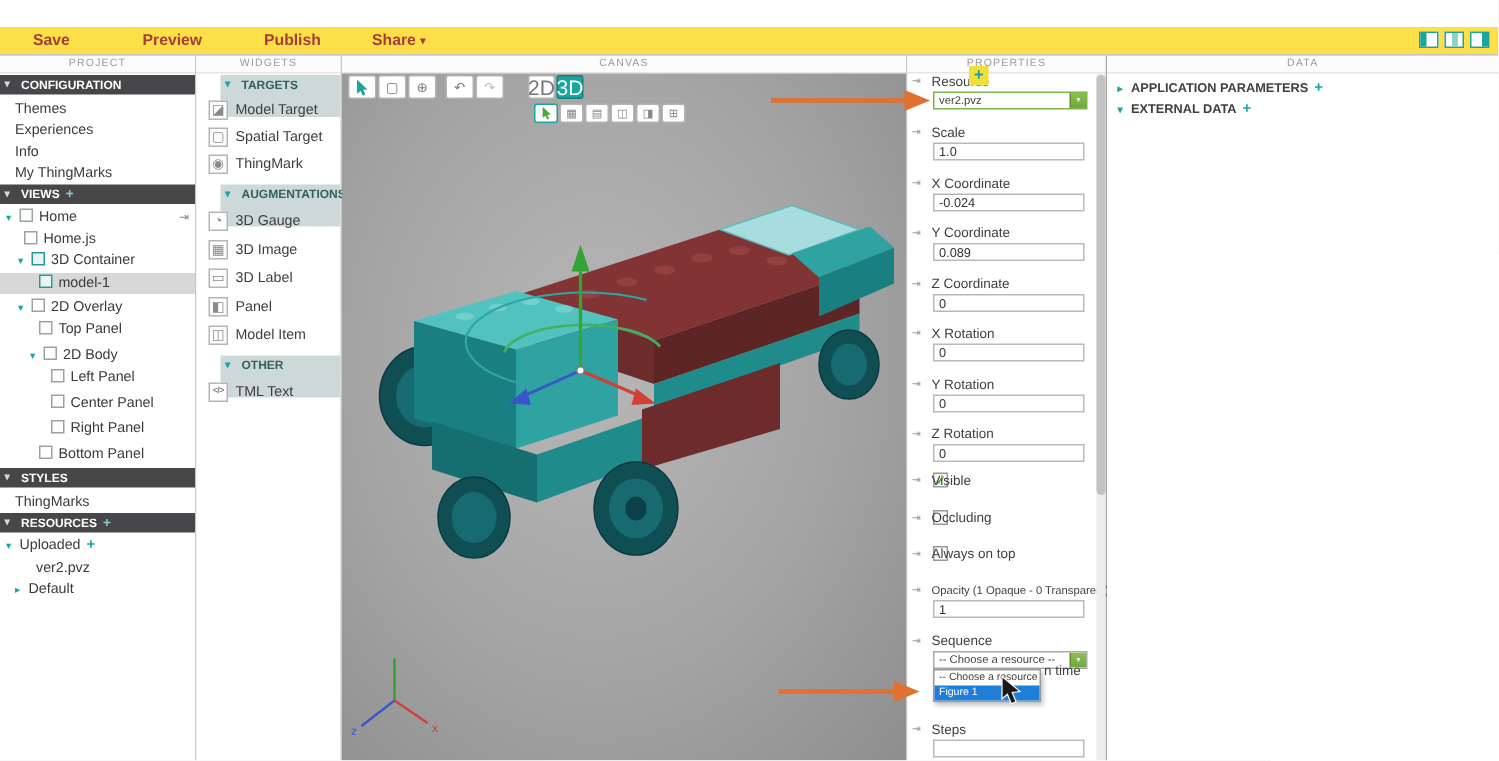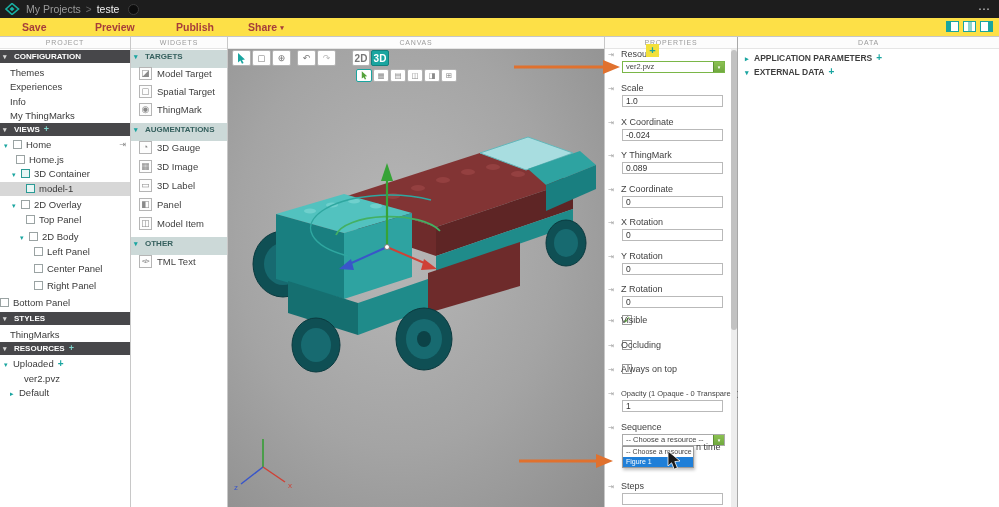--- a/index.html
+++ b/index.html
@@ -26,21 +26,21 @@
 
   
   .panel{position:absolute;top:37px;bottom:0;background:#fff}
   .ptitle{position:absolute;top:0;left:0;right:0;height:12px;line-height:12px;text-align:center;font-size:7px;letter-spacing:.8px;color:#9b9b9b;background:#fcfcfc;border-bottom:1px solid #e5e5e5}
 
   
   .sec-dark{position:absolute;left:0;right:0;height:13px;line-height:13px;background:#47474a;color:#fff;font-size:8px;font-weight:bold;padding-left:14px;white-space:nowrap}
   .sec-dark .car{position:absolute;left:3px;top:0;color:#d8d8d8;font-size:7px}
   .secplus{color:#7fd4cc;font-weight:bold;margin-left:4px;font-size:9px}
   
-  .sec-teal{position:absolute;left:0;right:0;height:18px;line-height:13px;background:#ccd9d8;color:#35605e;font-size:8px;font-weight:bold;padding-left:14px;white-space:nowrap}
+  .sec-teal{position:absolute;left:16px;right:0;height:28px;line-height:13px;background:#ccd9d8;color:#35605e;font-size:8px;font-weight:bold;padding-left:14px;white-space:nowrap}
   .sec-teal .car{position:absolute;left:3px;top:0;color:#1aa5a0;font-size:7px}
 
   
   .prow{position:absolute;left:0;right:0;height:14px;line-height:14px;font-size:9.5px;color:#3a3a3a;padding-left:10px;white-space:nowrap;cursor:default}
   .trow{position:absolute;left:0;right:0;height:14px;line-height:14px;font-size:9.5px;color:#3a3a3a;white-space:nowrap;cursor:default}
   .trow.sel{background:#d7d7d7}
   .caret{display:inline-block;width:9px;color:#1aa5a0;font-size:7px}
   .ic{display:inline-block;width:9px;height:9px;border:1px solid #9aa3a3;background:#fff;vertical-align:-1px;margin-right:4px}
   .ic.cube{border-color:#2a9a95;background:#e8f5f4}
   .navic{position:absolute;right:4px;color:#8a8a8a;font-size:8px}
@@ -49,21 +49,21 @@
   
   .wrow{position:absolute;left:0;right:0;height:17px;display:flex;align-items:center;gap:5px;padding-left:8px;font-size:9.5px;color:#3f3f3f;cursor:default}
   .wic{width:13px;height:13px;border:1px solid #b5b5b5;background:#fdfdfd;color:#8a8a8a;font-size:9px;line-height:11px;text-align:center;flex:0 0 13px}
   .wic.tml{font-size:6px;font-weight:bold;letter-spacing:-.5px}
 
   
   .viewport{position:absolute;left:0;top:12px;right:0;bottom:0;background:radial-gradient(ellipse at 45% 42%,#b7b7b7 0%,#a4a4a4 55%,#8e8e8e 100%)}
   .tb1{position:absolute;left:4px;top:13px;display:flex;align-items:center;gap:1px;z-index:3}
   .tb2{position:absolute;left:128px;top:32px;display:flex;gap:1px;z-index:3}
   .cbtn{width:19px;height:16px;background:#fff;border:1px solid #b3b3b3;border-radius:2px;font-size:9px;color:#777;display:flex;align-items:center;justify-content:center;cursor:default}
-  .cbtn.mode{font-size:10px;font-weight:bold;width:18px}
+  .cbtn.mode{font-size:14px;font-weight:normal;width:18px}
   .cbtn.active{background:#1aa5a0;border-color:#11817d;color:#fff}
   .cbtn.dim{color:#b9b9b9}
   .cbtn2{width:16px;height:13px;background:#fff;border:1px solid #b3b3b3;border-radius:2px;font-size:7.5px;color:#8a8a8a;display:flex;align-items:center;justify-content:center;cursor:default}
   .cbtn2.active{border-color:#1aa5a0}
   .gap4{width:4px}.gap14{width:14px}
 
   
   .bind-ic{position:absolute;left:3px;font-size:7px;color:#9a9a9a;height:11px;line-height:11px}
   .plabel{position:absolute;left:16px;font-size:9px;color:#3f3f3f;height:11px;line-height:11px;white-space:nowrap}
   .plabel.small{font-size:7.5px}
@@ -85,33 +85,20 @@
   .drow{position:absolute;left:7px;right:4px;height:12px;line-height:12px;font-size:8.5px;font-weight:bold;color:#3f3f3f;white-space:nowrap;cursor:default}
   .drow .car{color:#1aa5a0;font-size:7px;display:inline-block;width:9px}
 
   .annot{position:absolute;left:0;top:0;z-index:9;pointer-events:none}
 </style>
 </head>
 <body>
 
 <div id="app">
 
-  <div class="topbar">
-    <span class="logo">
-      <svg width="15" height="12" viewBox="0 0 15 12">
-        <path d="M1,6 L7,0.5 L13.5,6 L7,11.5 Z" fill="none" stroke="#19b1a4" stroke-width="1.6"></path>
-        <path d="M4.5,6 L7,3.8 L9.5,6 L7,8.2 Z" fill="#19b1a4"></path>
-      </svg>
-    </span>
-    <span class="bc-proj">My Projects</span>
-    <span class="bc-sep">&gt;</span>
-    <span class="bc-cur">teste</span>
-    <span class="proj-dot"></span>
-    <span class="tb-right">⋯</span>
-  </div>
 
   <div class="menubar">
     <span class="mitem" style="left:22px">Save</span>
     <span class="mitem" style="left:95px">Preview</span>
     <span class="mitem" style="left:176px">Publish</span>
     <span class="mitem" style="left:248px"><span>Share</span><span class="mcaret">▾</span></span>
     <span class="mb-icons">
       <span class="mbi">
           <i class="fL"></i>
         </span>
@@ -138,21 +125,21 @@
     <div class="trow" style="top:101px;padding-left:4px"><span class="caret">▾</span><span class="ic"></span><span>Home</span><span class="navic">⇥</span></div>
     <div class="trow" style="top:116px;padding-left:16px"><span class="ic"></span><span>Home.js</span></div>
     <div class="trow" style="top:130px;padding-left:12px"><span class="caret">▾</span><span class="ic cube"></span><span>3D Container</span></div>
     <div class="trow sel" style="top:145px;padding-left:26px"><span class="ic cube"></span><span>model-1</span></div>
     <div class="trow" style="top:161px;padding-left:12px"><span class="caret">▾</span><span class="ic"></span><span>2D Overlay</span></div>
     <div class="trow" style="top:176px;padding-left:26px"><span class="ic"></span><span>Top Panel</span></div>
     <div class="trow" style="top:193px;padding-left:20px"><span class="caret">▾</span><span class="ic"></span><span>2D Body</span></div>
     <div class="trow" style="top:208px;padding-left:34px"><span class="ic"></span><span>Left Panel</span></div>
     <div class="trow" style="top:225px;padding-left:34px"><span class="ic"></span><span>Center Panel</span></div>
     <div class="trow" style="top:242px;padding-left:34px"><span class="ic"></span><span>Right Panel</span></div>
-    <div class="trow" style="top:259px;"><span class="ic"></span><span>Bottom Panel</span></div>
+    <div class="trow" style="top:259px;padding-left:26px"><span class="ic"></span><span>Bottom Panel</span></div>
 
     <div class="sec-dark" style="top:275px"><span class="car">▾</span><span>STYLES</span></div>
     <div class="prow" style="top:291px"><span>ThingMarks</span></div>
 
     <div class="sec-dark" style="top:305px"><span class="car">▾</span><span>RESOURCES</span><span class="secplus">+</span></div>
     <div class="trow" style="top:320px;padding-left:4px"><span class="caret">▾</span><span>Uploaded</span><span class="plus-t">+</span></div>
     <div class="trow" style="top:335px;padding-left:24px"><span>ver2.pvz</span></div>
     <div class="trow" style="top:349px;padding-left:10px"><span class="caret">▸</span><span>Default</span></div>
   </div>
 
@@ -321,21 +308,21 @@
 
     <span class="bind-ic" style="top:46px">⇥</span>
     <span class="plabel" style="top:46px">Scale</span>
     <input class="pinput" style="top: 58px;" value="1.0">
 
     <span class="bind-ic" style="top:80px">⇥</span>
     <span class="plabel" style="top:80px">X Coordinate</span>
     <input class="pinput" style="top: 92px;" value="-0.024">
 
     <span class="bind-ic" style="top:113px">⇥</span>
-    <span class="plabel" style="top:113px">Y ThingMark</span>
+    <span class="plabel" style="top:113px">Y Coordinate</span>
     <input class="pinput" style="top: 125px;" value="0.089">
 
     <span class="bind-ic" style="top:147px">⇥</span>
     <span class="plabel" style="top:147px">Z Coordinate</span>
     <input class="pinput" style="top: 159px;" value="0">
 
     <span class="bind-ic" style="top:180px">⇥</span>
     <span class="plabel" style="top:180px">X Rotation</span>
     <input class="pinput" style="top: 192px;" value="0">
 

